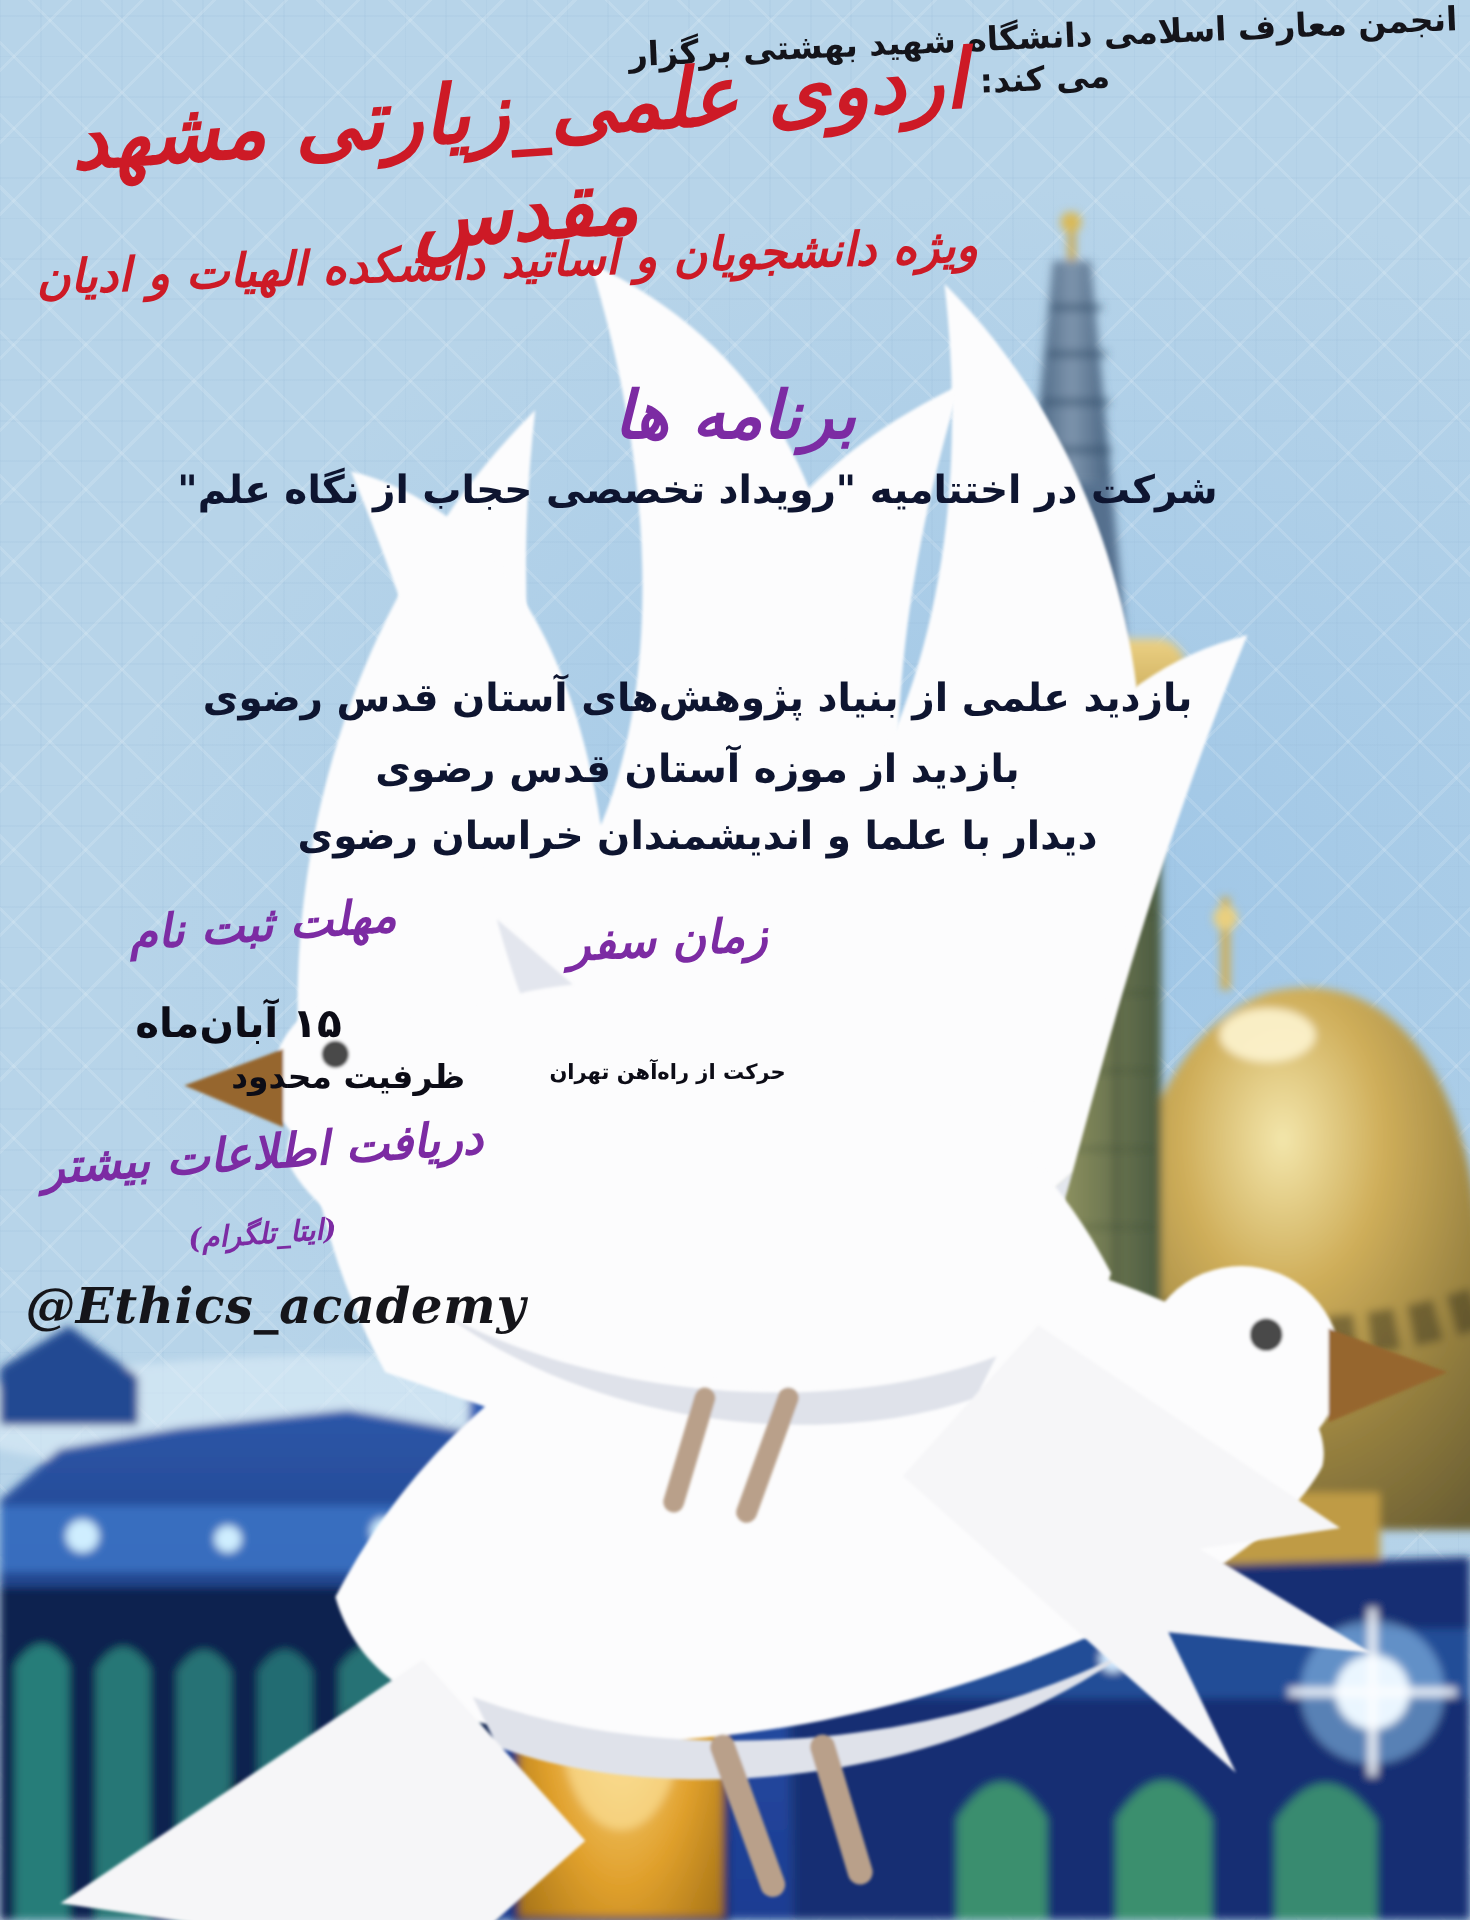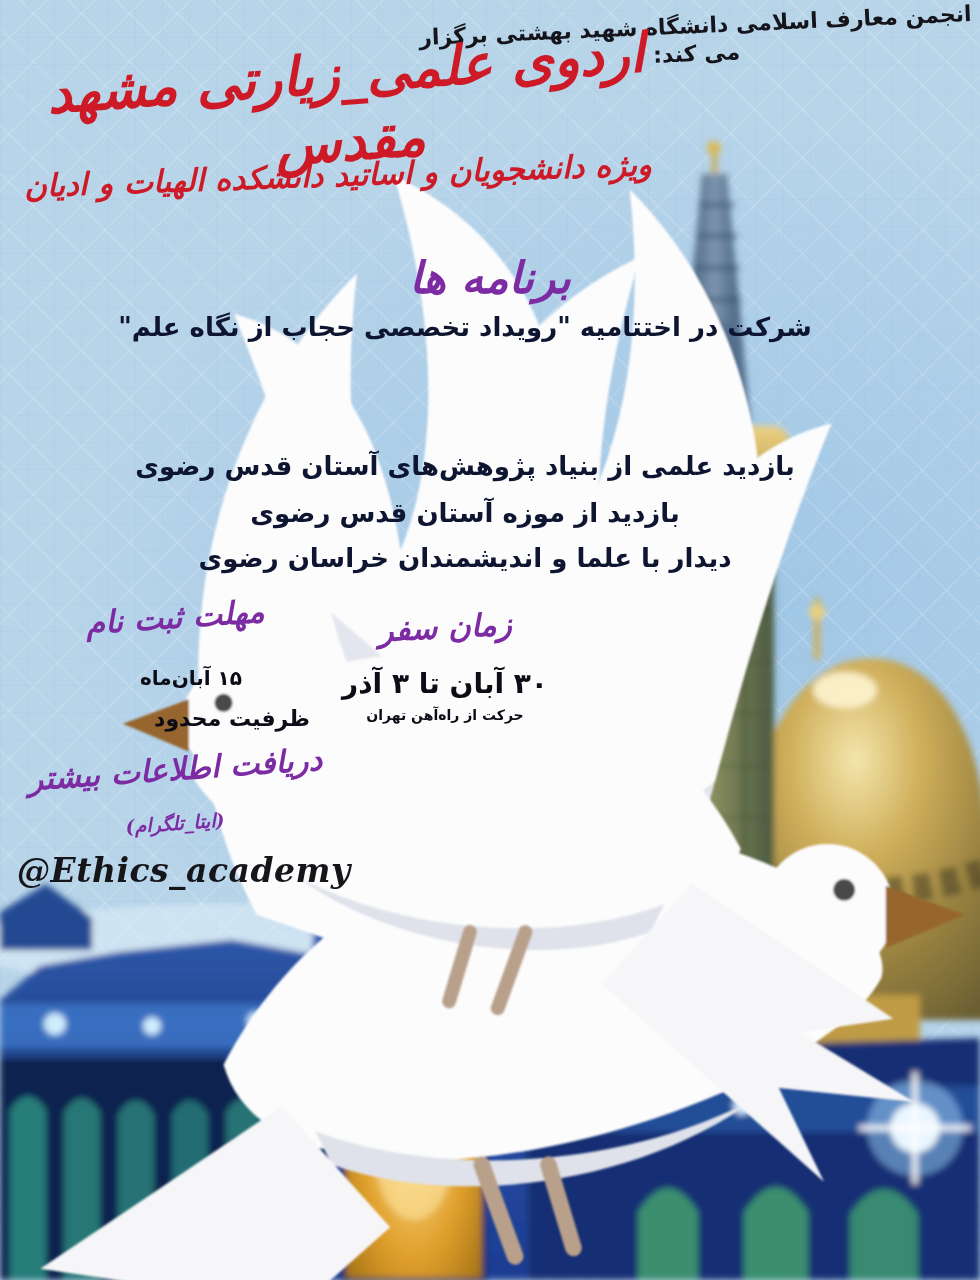--- a/index.html
+++ b/index.html
@@ -22,21 +22,21 @@
   .title{top:40px; left:12px; width:672px; text-align:center; font-size:54px; color:#cd1a26;
          transform:rotate(-4deg);}
   .subtitle{top:156px; left:22px; width:632px; text-align:center; font-size:31px; color:#cd1a26;
             transform:rotate(-2deg);}
   .programs-heading{top:250px; left:330px; width:320px; text-align:center; font-size:44px; color:#7c2ba3;}
   .program-item{position:absolute; left:95px; width:740px; text-align:center; font-size:26px;
                 font-weight:700; color:#0e1530; direction:rtl; z-index:5;}
   .pi-0{top:312px;} .pi-1{top:360px;} .pi-2{top:406px;} .pi-3{top:451px;} .pi-4{top:498px;} .pi-5{top:543px;}
   .reg-heading{top:598px; left:40px; width:270px; text-align:center; font-size:31px; color:#7c2ba3;
                transform:rotate(-4deg);}
-  .reg-deadline{top:666px; left:56px; width:270px; text-align:center; font-size:20px; font-weight:700; color:#0c0c16;}
+  .reg-deadline{top:666px; left:24px; width:270px; text-align:center; font-size:27px; font-weight:700; color:#0c0c16;}
   .reg-note{top:705px; left:40px; width:270px; font-size:22px; font-weight:700; color:#0c0c16;}
   .travel-heading{top:608px; left:315px; width:260px; text-align:center; font-size:31px; color:#7c2ba3;
                   transform:rotate(-3deg);}
   .travel-dates{top:666px; left:315px; width:260px; text-align:center; font-size:28px; font-weight:700; color:#0c0c16;}
   .travel-note{top:707px; left:315px; width:260px; text-align:center; font-size:14px; font-weight:700; color:#0c0c16;}
   .contact-heading{top:750px; left:15px; width:320px; text-align:center; font-size:31px; color:#7c2ba3;
                    transform:rotate(-4deg);}
   .contact-channels{top:812px; left:15px; width:320px; text-align:center; font-size:19px; color:#7c2ba3;
                     transform:rotate(-4deg);}
   .contact-handle{top:850px; left:0; width:332px; text-align:center; font-size:33px; color:#15151a;
@@ -186,20 +186,19 @@
   <div class="program-item pi-0">شرکت در اختتامیه "رویداد تخصصی حجاب از نگاه علم"</div>
   <div class="program-item pi-3">بازدید علمی از بنیاد پژوهش‌های آستان قدس رضوی</div>
   <div class="program-item pi-5">دیدار با علما و اندیشمندان خراسان رضوی</div>
   <div class="program-item pi-4">بازدید از موزه آستان قدس رضوی</div>
 
   <div class="txt reg-heading calli">مهلت ثبت نام</div>
   <div class="txt reg-deadline">۱۵ آبان‌ماه</div>
   <div class="txt reg-note">ظرفیت محدود</div>
 
   <div class="txt travel-heading calli">زمان سفر</div>
-  <div class="txt travel-dates">۳۰ آبان تا ۳ آذر</div>
   <div class="txt travel-note">حرکت از راه‌آهن تهران</div>
 
   <div class="txt contact-heading calli">دریافت اطلاعات بیشتر</div>
   <div class="txt contact-channels calli">(ایتا_تلگرام)</div>
   <div class="txt contact-handle calli">@Ethics_academy</div>
 
 </div>
 
 </body></html>

